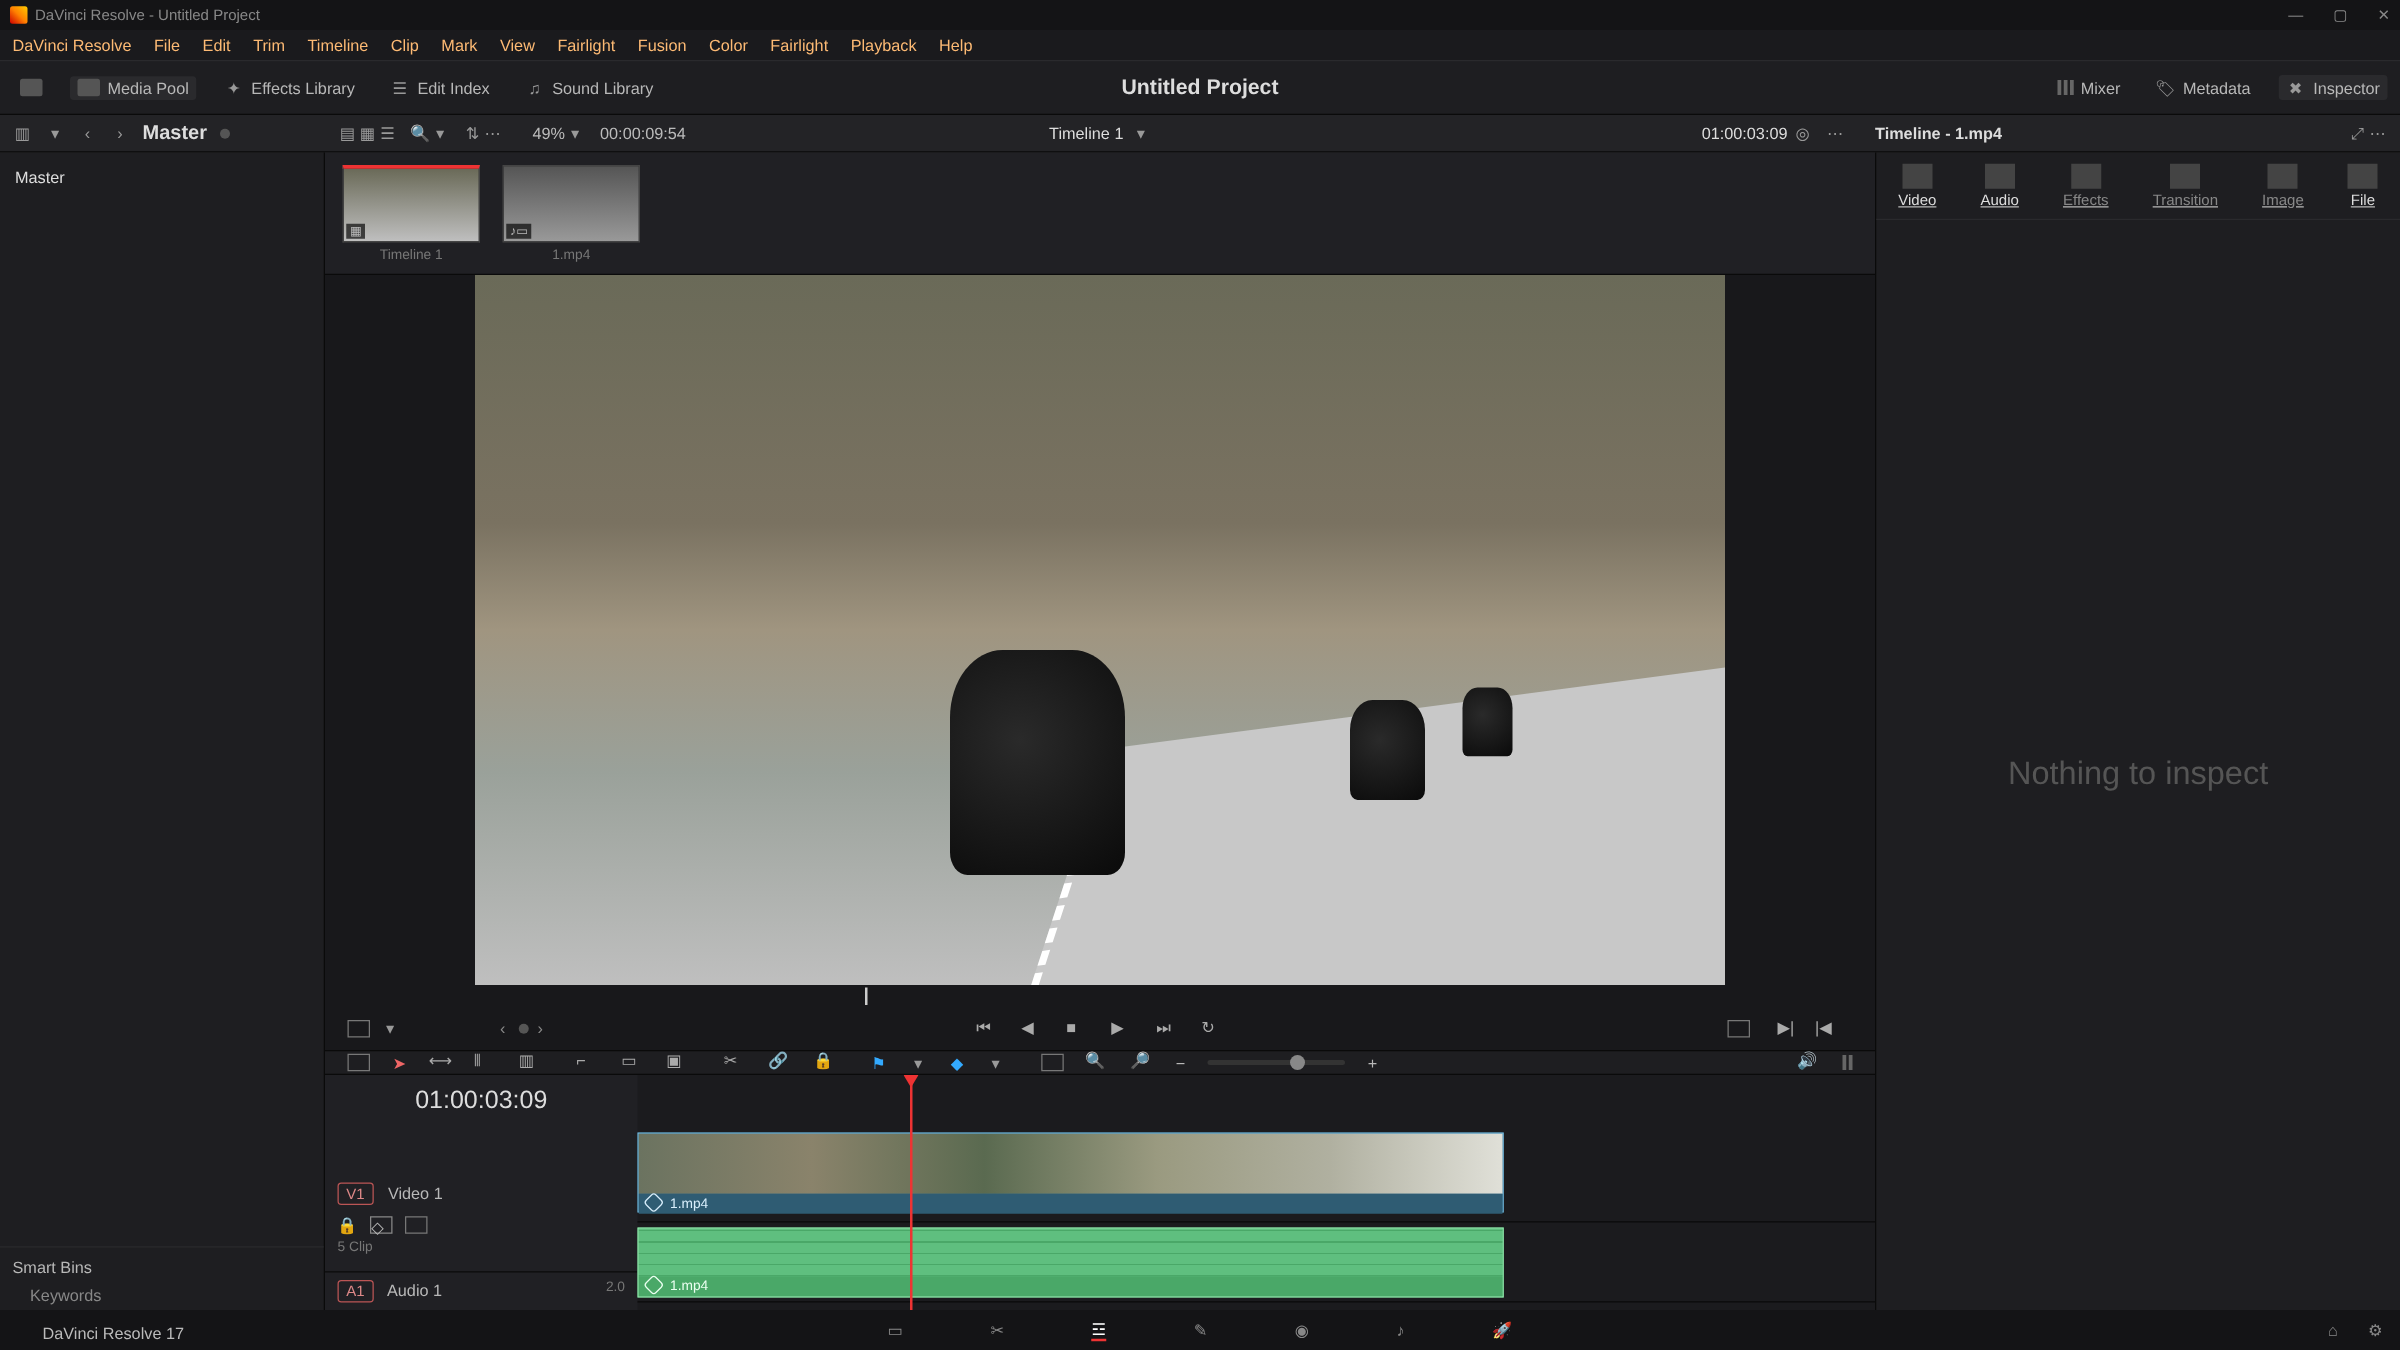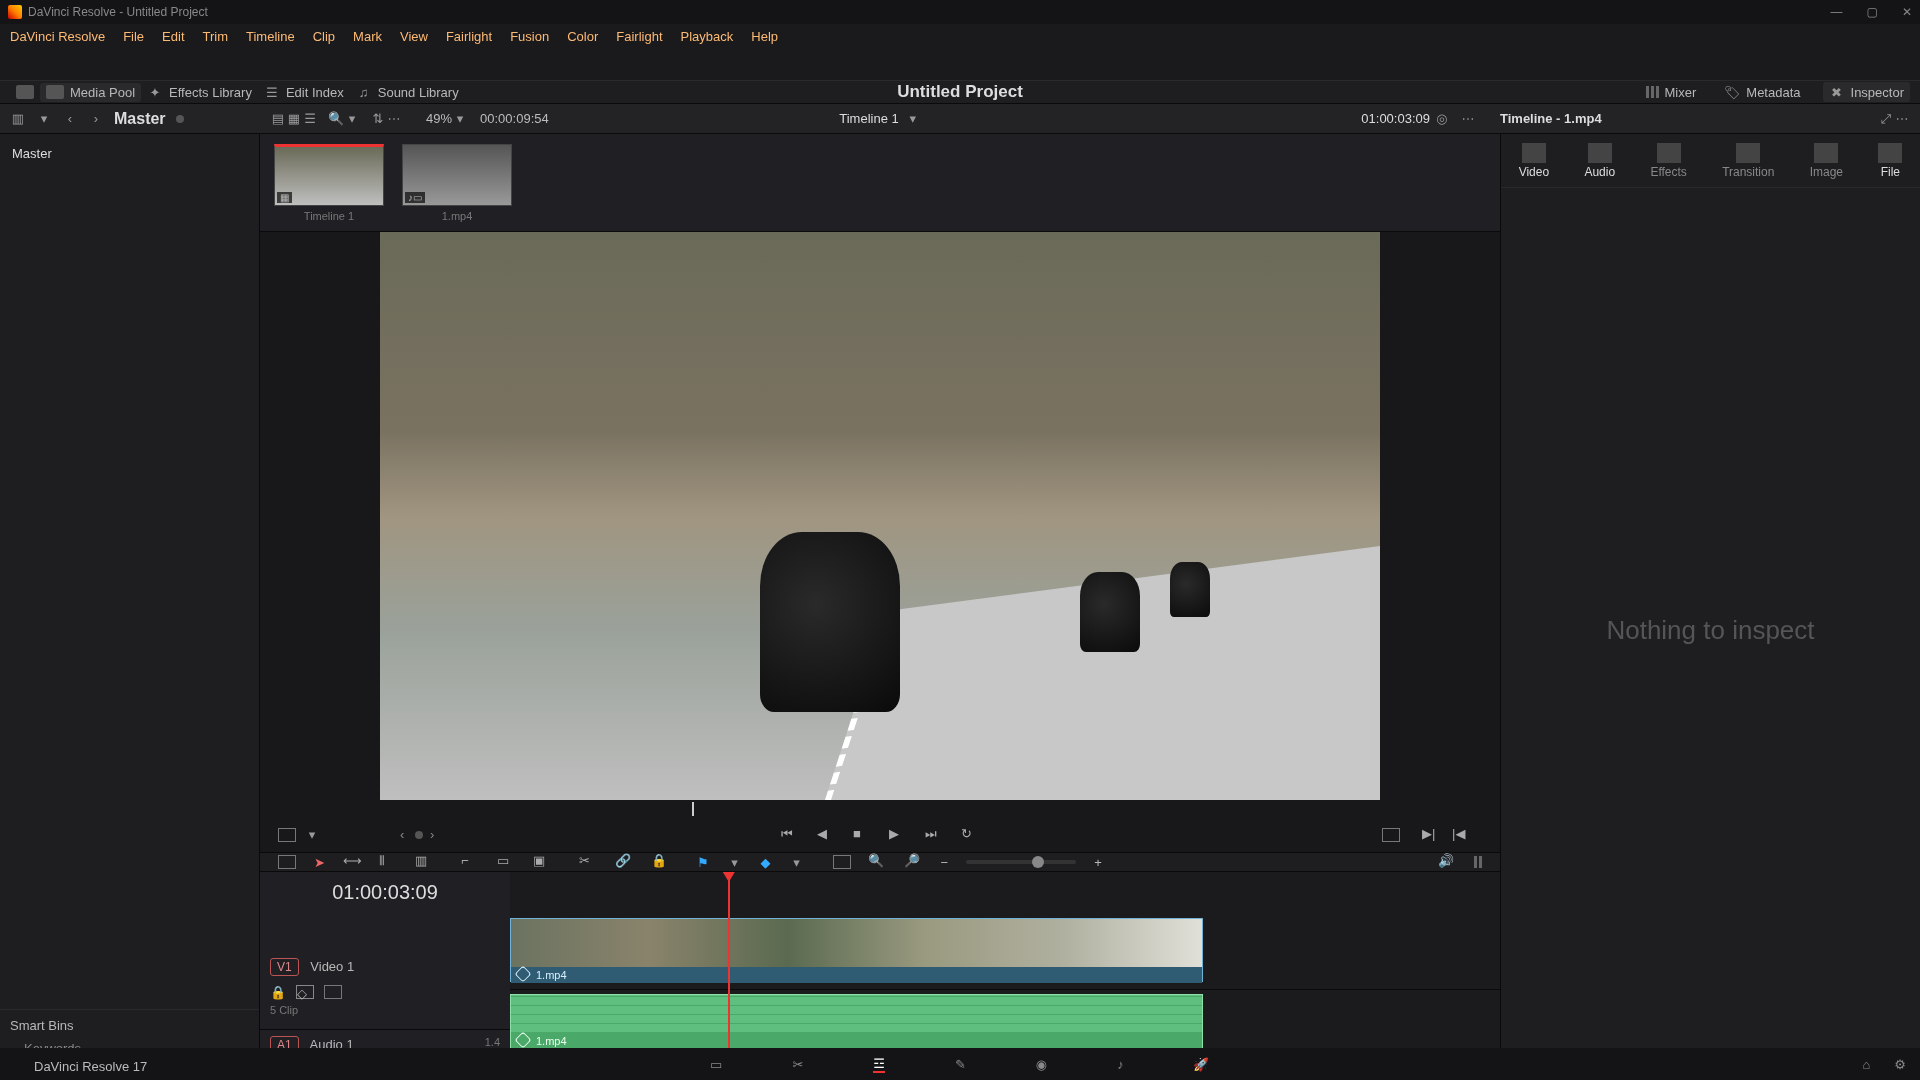--- a/index.html
+++ b/index.html
@@ -1,21 +1,21 @@
 <!DOCTYPE html>
 <html><head>
 <meta charset="utf-8">
 <style>
 * { margin:0; padding:0; box-sizing:border-box; font-family:"Segoe UI",Arial,sans-serif; }
 body { width:1920px; height:1080px; background:#1a1a1d; color:#b8b8b8; font-size:13px; overflow:hidden; position:relative; }
 .titlebar { height:24px; background:#141416; display:flex; align-items:center; padding:0 8px; color:#888; font-size:12px; }
 .titlebar .tb-icon { width:14px; height:14px; margin-right:6px; background:linear-gradient(45deg,#c00,#ff8000,#fc0);border-radius:2px; }
 .titlebar .tb-ctrls { margin-left:auto; display:flex; gap:24px; color:#888; }
 .menubar { height:24px; background:#1a1a1d; display:flex; align-items:center; padding:0 10px; gap:18px; font-size:13px; color:#fdba74; }
-.toolbar1 { height:24px; background:#1e1e21; display:flex; align-items:center; padding:0 10px; gap:0; border-top:1px solid #2a2a2d; border-bottom:1px solid #0a0a0a;margin-top:32px; }
+.toolbar1 { height:44px; background:#1e1e21; display:flex; align-items:center; padding:0 10px; gap:16px; border-top:1px solid #2a2a2d; border-bottom:1px solid #0a0a0a; }
 .tb1-group { display:flex; align-items:center; gap:6px; padding:2px 6px; }
 .tb1-group.active { background:#2a2a2d; border-radius:3px; }
 .tb1-icon { width:18px; height:14px; background:#555; border-radius:2px; }
 .project-title { position:absolute; left:50%; transform:translateX(-50%); font-size:17px; font-weight:600; color:#ddd; }
 .tb1-right { margin-left:auto; display:flex; align-items:center; gap:16px; }
 .toolbar2 { height:30px; background:#232326; display:flex; align-items:center; padding:0 10px; font-size:13px; color:#bbb; border-bottom:1px solid #0a0a0a; }
 .tb2-left { display:flex; align-items:center; gap:10px; width:260px; }
 .tb2-mid { flex:1; display:flex; align-items:center; position:relative; }
 .tb2-right { width:420px; display:flex; align-items:center; padding-left:10px; }
 .icon-sm { width:16px; height:16px; display:inline-flex; align-items:center; justify-content:center; color:#999; }
@@ -45,21 +45,21 @@
 .tl-track.aud { height:64px; }
 .clip-v { position:absolute; top:6px; height:64px; background:#3a6f8a; border:1px solid #6fb3d6; }
 .clip-v .thumbstrip { height:48px; background:linear-gradient(90deg,#6b7360,#8a836b,#5a6a50,#9a9a80,#b0b0a0,#e0e0d8); }
 .clip-v .clabel { height:16px; background:#2f5c73; color:#d8eefc; font-size:11px; padding:1px 6px; display:flex; align-items:center; gap:4px;}
 .clip-a { position:absolute; top:4px; height:56px; background:#5fbf7f; border:1px solid #8fe0a8; }
 .clip-a .wave { height:38px; background:repeating-linear-gradient(0deg,#4aa868,#4aa868 1px,#5fbf7f 1px,#5fbf7f 9px); }
 .clip-a .clabel { height:16px; background:#4aa868; color:#eafff0; font-size:11px; padding:1px 6px; display:flex; align-items:center; gap:4px;}
 .playhead { position:absolute; top:0; bottom:0; width:2px; background:#e33; }
 .playhead .ph-top { position:absolute; top:0; left:-5px; width:12px; height:10px; background:#e33; clip-path:polygon(0 0,100% 0,50% 100%); }
 .col-right { width:420px; background:#1e1e21; border-left:1px solid #0a0a0a; display:flex; flex-direction:column;}
-.insp-tabs { height:54px; display:flex; align-items:center; justify-content:space-around; border-bottom:1px solid #2a2a2d;}
+.insp-tabs { height:54px; display:flex; align-items:center; justify-content:space-around; border-bottom:1px solid #2a2a2d;text-decoration:underline;}
 .insp-tab { text-align:center; font-size:12px; color:#888; }
 .insp-tab.act { color:#ddd; }
 .insp-tab .it-ic { width:24px; height:20px; margin:0 auto 2px; background:#444; }
 .insp-body { flex:1; display:flex; align-items:center; justify-content:center; color:#555; font-size:26px; }
 .bottomnav { position:absolute; bottom:0; left:0; right:0; height:32px; background:#141416; display:flex; align-items:center; justify-content:center; gap:70px; color:#888; }
 .bottomnav .bn-item.active { color:#fff; border-bottom:2px solid #e33; }
 .appname { position:absolute; bottom:6px; left:10px; display:flex; align-items:center; gap:8px; font-size:13px; color:#bbb;}
 .bn-right { position:absolute; right:14px; display:flex; gap:24px; }
 .mini { font-size:11px; color:#777; }
 .dot { width:8px;height:8px;border-radius:50%;background:#555;display:inline-block;}
@@ -283,21 +283,21 @@
           <div style="margin-top:8px;display:flex;gap:10px;align-items:center">
             <span class="icon-sm">🔒</span>
             <span class="sqbtn" style="border-color:#888">◇</span>
             <span class="sqbtn"></span>
           </div>
           <div class="mini" style="margin-top:4px">5 Clip</div>
         </div>
         <div class="tl-track-head aud">
           <span class="tbadge">A1</span>
           <span>Audio 1</span>
-          <span class="mini" style="float:right">1.4</span>
+          <span class="mini" style="float:right">2.0</span>
           <div style="margin-top:8px;display:flex;gap:10px;align-items:center">
             <span class="icon-sm">🔒</span>
             <span class="sqbtn" style="border-color:#888">◇</span>
             <span class="sqbtn" style="width:18px;font-size:10px;text-align:center;color:#999">S</span>
             <span class="sqbtn" style="width:18px;font-size:10px;text-align:center;color:#999">M</span>
           </div>
         </div>
       </div>
       <div class="tl-body">
         <div style="height:40px"></div>

